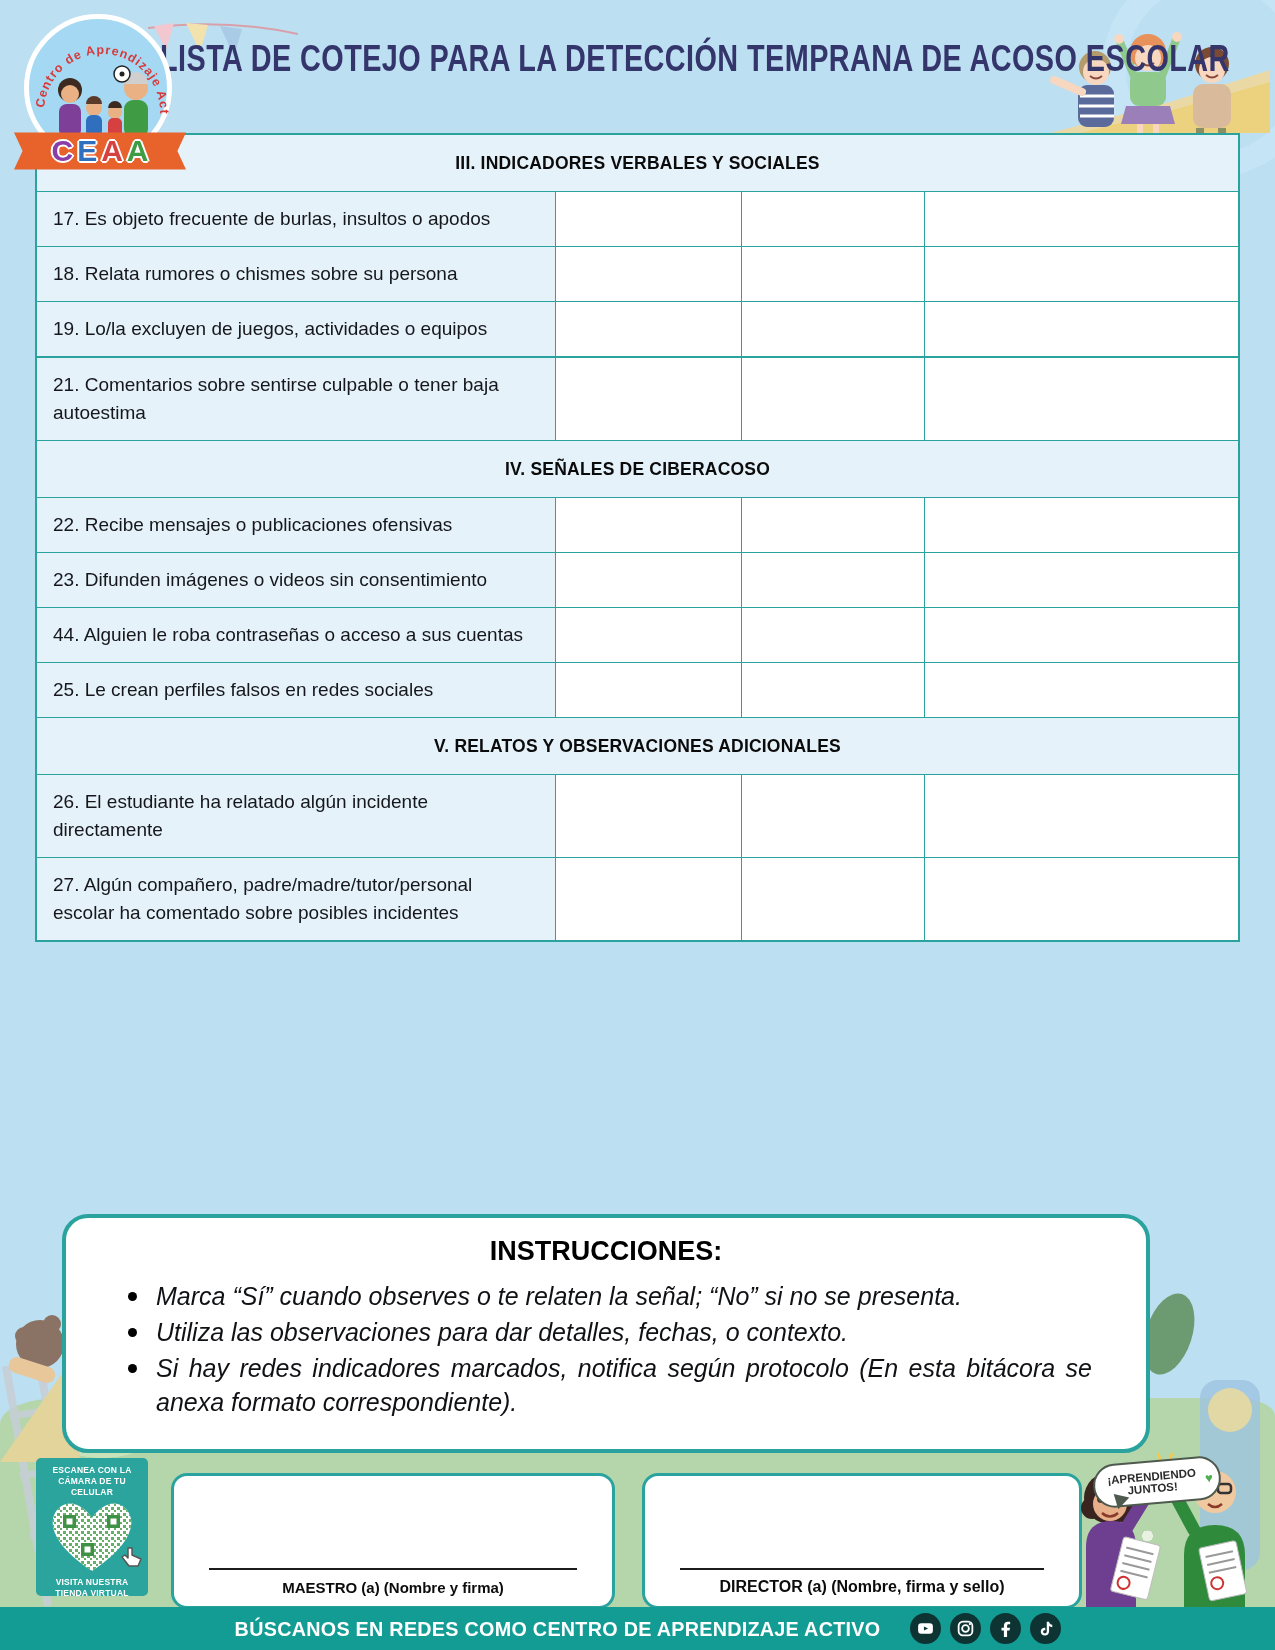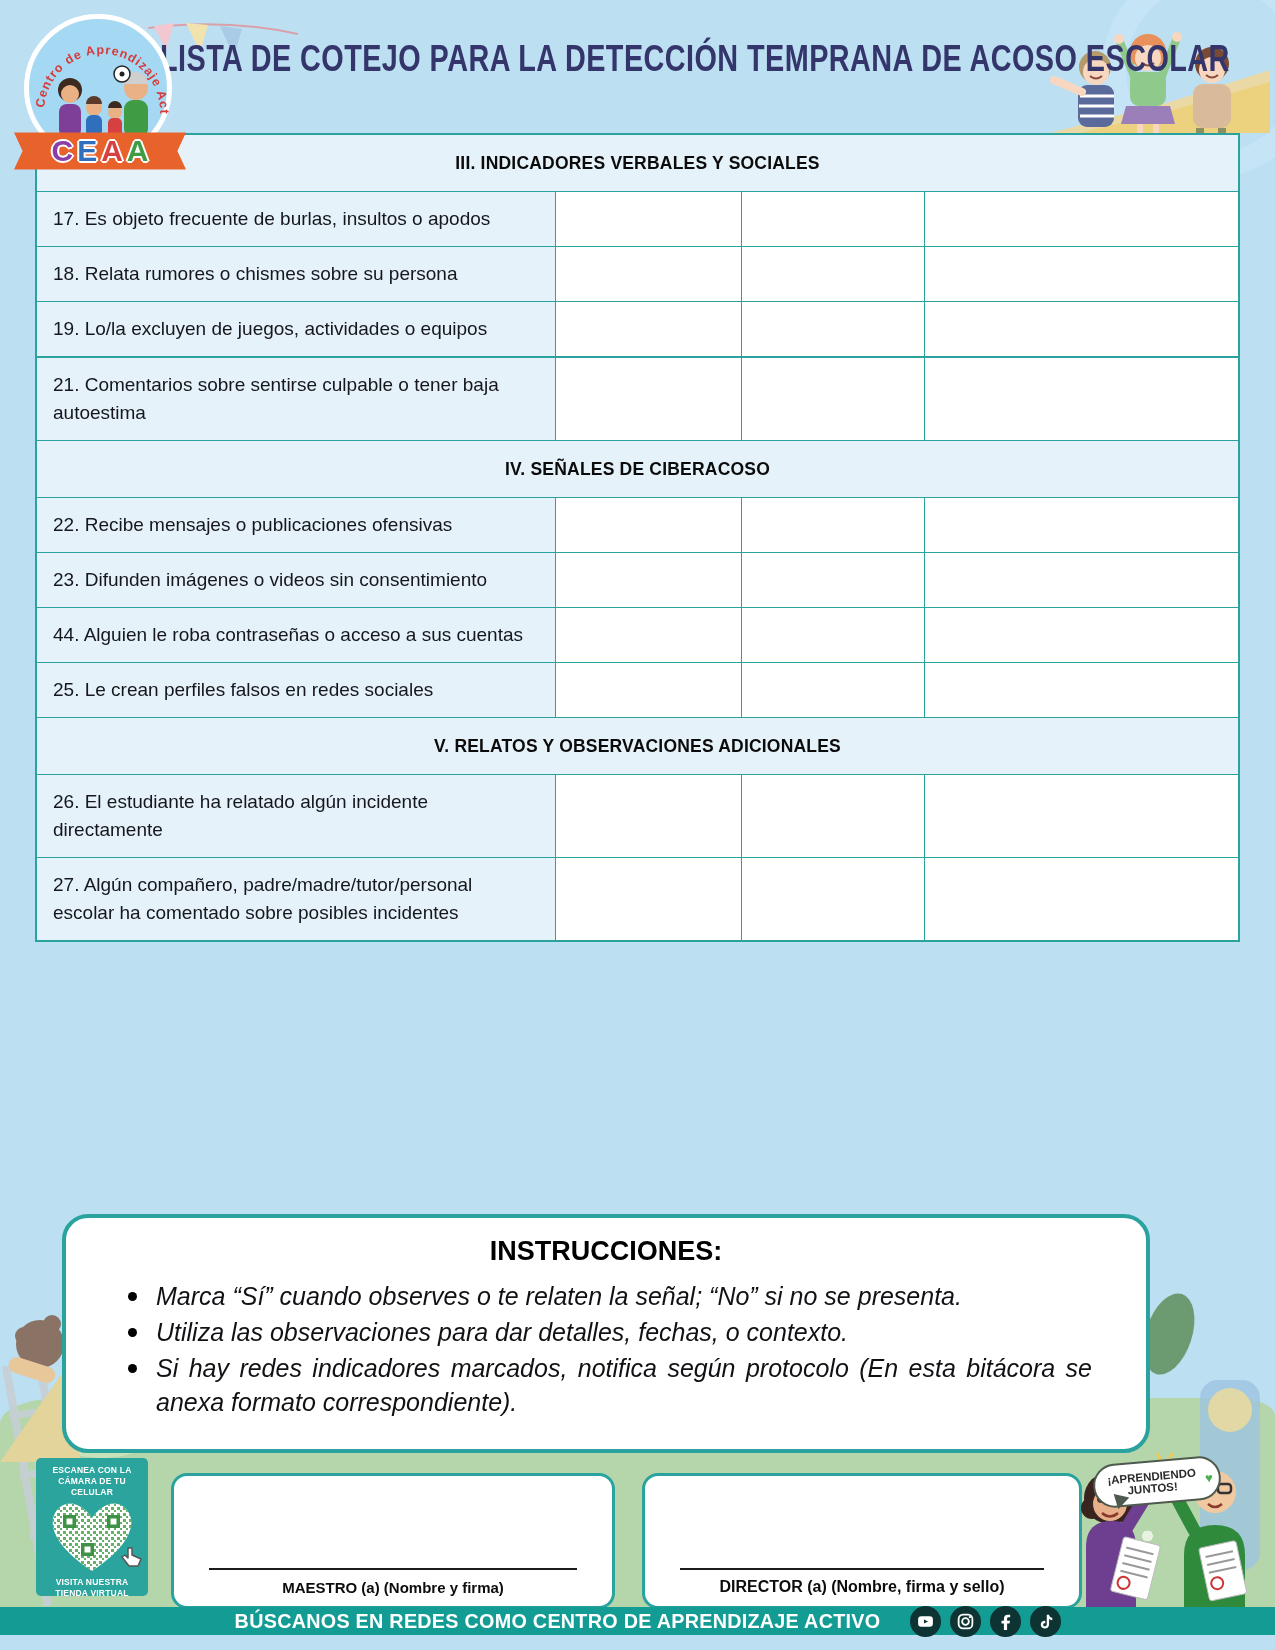--- a/index.html
+++ b/index.html
@@ -82,21 +82,21 @@
 
   .speech-bubble{position:absolute;left:1093px;top:1460px;width:128px;min-height:44px;z-index:4;
      background:#FFF;border:2.5px solid #4E5A4E;border-radius:22px;transform:rotate(-5deg);
      display:flex;align-items:center;justify-content:center;text-align:center;
      font-size:11.5px;font-weight:800;color:#2b2b2b;padding:4px 6px;box-sizing:border-box;}
   .speech-bubble::after{content:"";position:absolute;left:14px;bottom:-12px;width:0;height:0;
      border:8px solid rgba(0,0,0,0);border-top:14px solid #4E5A4E;transform:rotate(18deg);}
   .speech-heart{color:#4CAF50;font-size:13px;margin-left:2px;}
   .adults-scene{position:absolute;left:1072px;top:1380px;width:203px;height:227px;z-index:3;}
 
-  .footer{position:absolute;left:0;top:1607px;width:1275px;height:28px;background:#129C94;z-index:5;
+  .footer{position:absolute;left:0;top:1607px;width:1275px;height:43px;background:#129C94;z-index:5;
      display:flex;align-items:center;justify-content:center;gap:9px;}
   .footer-text{color:#FFF;font-size:21px;font-weight:800;letter-spacing:.3px;
      transform:scaleX(.94);transform-origin:center;white-space:nowrap;}
   .sicon{width:31px;height:31px;border-radius:50%;background:#0D3433;display:flex;
      align-items:center;justify-content:center;flex:0 0 auto;}
 </style>
 </head>
 <body>
 
 <div class="page">

